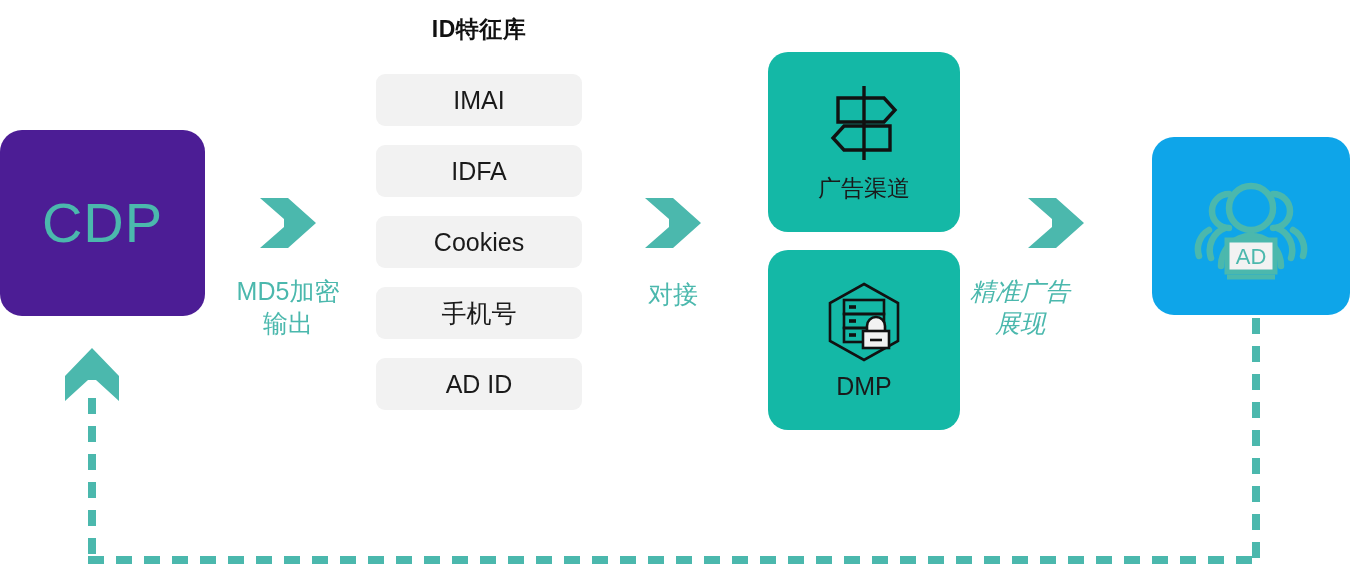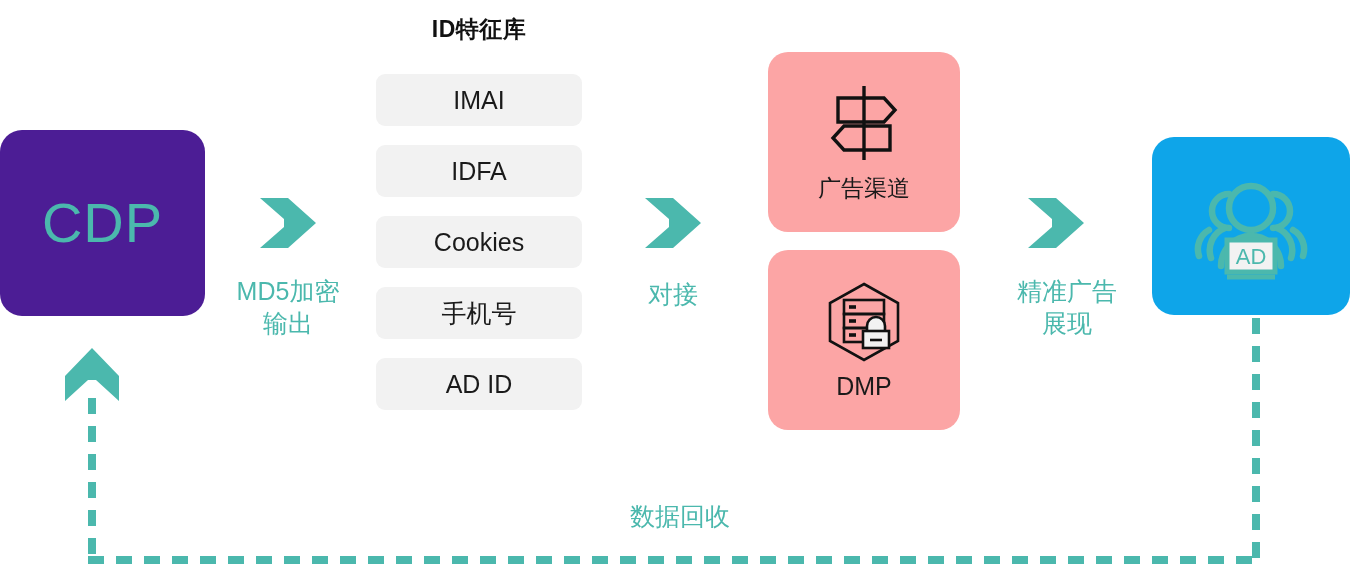--- a/index.html
+++ b/index.html
@@ -105,21 +105,21 @@
     display: flex; align-items: center; justify-content: center;
     color: #1a1a1a;
     font-size: 25px;
   }
 
   
   .card {
     position: absolute;
     left: 768px;
     width: 192px; height: 180px;
-    background: #fca5a5;
+    background: #14b8a6;
     border-radius: 20px;
     display: flex;
     flex-direction: column;
     align-items: center;
     justify-content: center;
   }
   .card-icon { width: 84px; height: 84px; display:block; margin-bottom: 8px; }
   .card-icon svg { display:block; width:100%; height:100%; }
   .card-label { color: #1a1a1a; font-size: 23px; }
   #card-channel { top: 52px; }
@@ -216,21 +216,21 @@
       </svg>
     </div>
     <div class="card-label">DMP</div>
   </div>
 
   <div class="chev" style="left:1026px; top:196px;">
     <svg viewBox="0 0 60 54" xmlns="http://www.w3.org/2000/svg">
       <path d="M2 2 L30 2 L58 27 L30 52 L2 52 L26 31 L26 23 Z" fill="#4bb8ad"></path>
     </svg>
   </div>
-  <div class="arrow-label" style="left:992px; top:275px; width:150px;">精准广告
+  <div class="arrow-label" style="left:945px; top:275px; width:150px;font-style:italic;">精准广告
 展现</div>
 
   <div class="aud-card">
     <div class="aud-icon">
       <svg viewBox="0 0 140 120" xmlns="http://www.w3.org/2000/svg">
         <g fill="none" stroke="#4bb8ad" stroke-width="6.5" stroke-linecap="round">
 
           <path d="M48 28 a17 17 0 1 0 0 34"></path>
           <path d="M30 92 a24 24 0 0 1 14 -30"></path>
 
@@ -253,15 +253,14 @@
   </div>
 
   <div class="up-arrow">
     <svg viewBox="0 0 58 56" xmlns="http://www.w3.org/2000/svg">
       <path d="M29 1 L56 29 L56 54 L33 33 L25 33 L2 54 L2 29 Z" fill="#4bb8ad"></path>
     </svg>
   </div>
   <div class="dash-v-left"></div>
   <div class="dash-h-bottom"></div>
   <div class="dash-v-right"></div>
-  <div class="feedback-label">数据回收</div>
 
 </div>
 
 </body></html>

